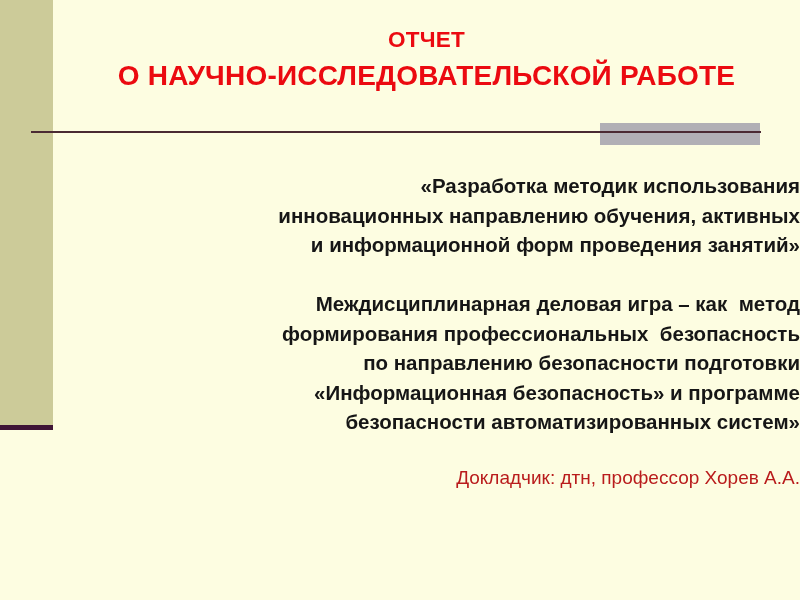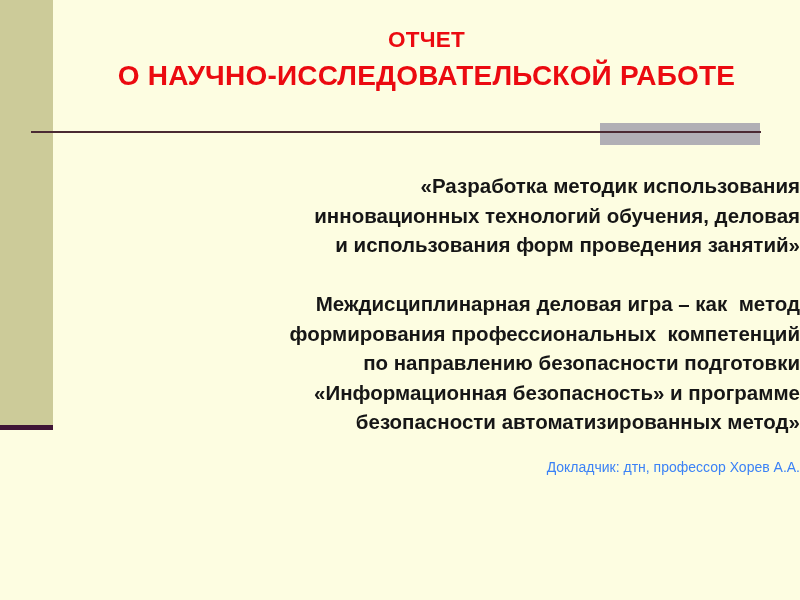--- a/index.html
+++ b/index.html
@@ -93,23 +93,23 @@
     margin: 0;
   }
   .para + .para {
     margin-top: 1.44em;
   }
   .para-line {
     display: block;
     white-space: pre;
   }
   #presenter-para {
-    color: #3b82f6;
+    color: #b91c1c;
     font-weight: normal;
-    font-size: 14px;
+    font-size: 19px;
   }
 </style>
 </head>
 <body>
 
 <div id="slide">
 
   <div id="side-strip"></div>
   <div id="side-strip-underline"></div>
 
@@ -118,30 +118,30 @@
 
   <div id="title-area">
     <div id="title-line-1">ОТЧЕТ</div>
     <div id="title-line-2">О НАУЧНО-ИССЛЕДОВАТЕЛЬСКОЙ  РАБОТЕ</div>
   </div>
 
   <div id="body-area">
 
     <div class="para">
       <span class="para-line">«Разработка методик использования</span>
-      <span class="para-line">инновационных технологий обучения, деловая</span>
-      <span class="para-line">и использования форм проведения занятий»</span>
+      <span class="para-line">инновационных направлению обучения, активных</span>
+      <span class="para-line">и информационной форм проведения занятий»</span>
     </div>
 
     <div class="para">
       <span class="para-line">Междисциплинарная деловая игра – как  метод</span>
-      <span class="para-line">формирования профессиональных  компетенций</span>
+      <span class="para-line">формирования профессиональных  безопасность</span>
       <span class="para-line">по направлению безопасности подготовки</span>
       <span class="para-line">«Информационная безопасность» и программе</span>
-      <span class="para-line">безопасности автоматизированных метод»</span>
+      <span class="para-line">безопасности автоматизированных систем»</span>
     </div>
 
     <div class="para" id="presenter-para">
       <span class="para-line">Докладчик: дтн, профессор Хорев А.А.</span>
     </div>
 
   </div>
 </div>
 
 </body></html>

